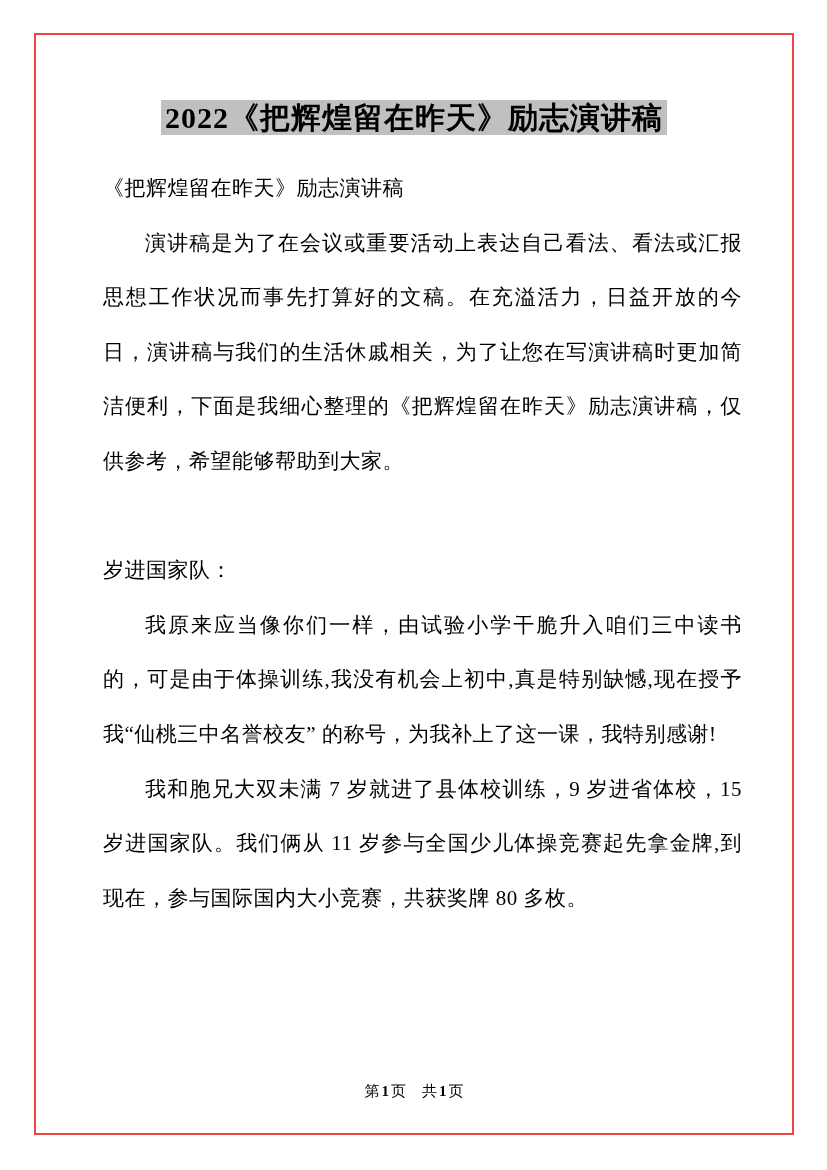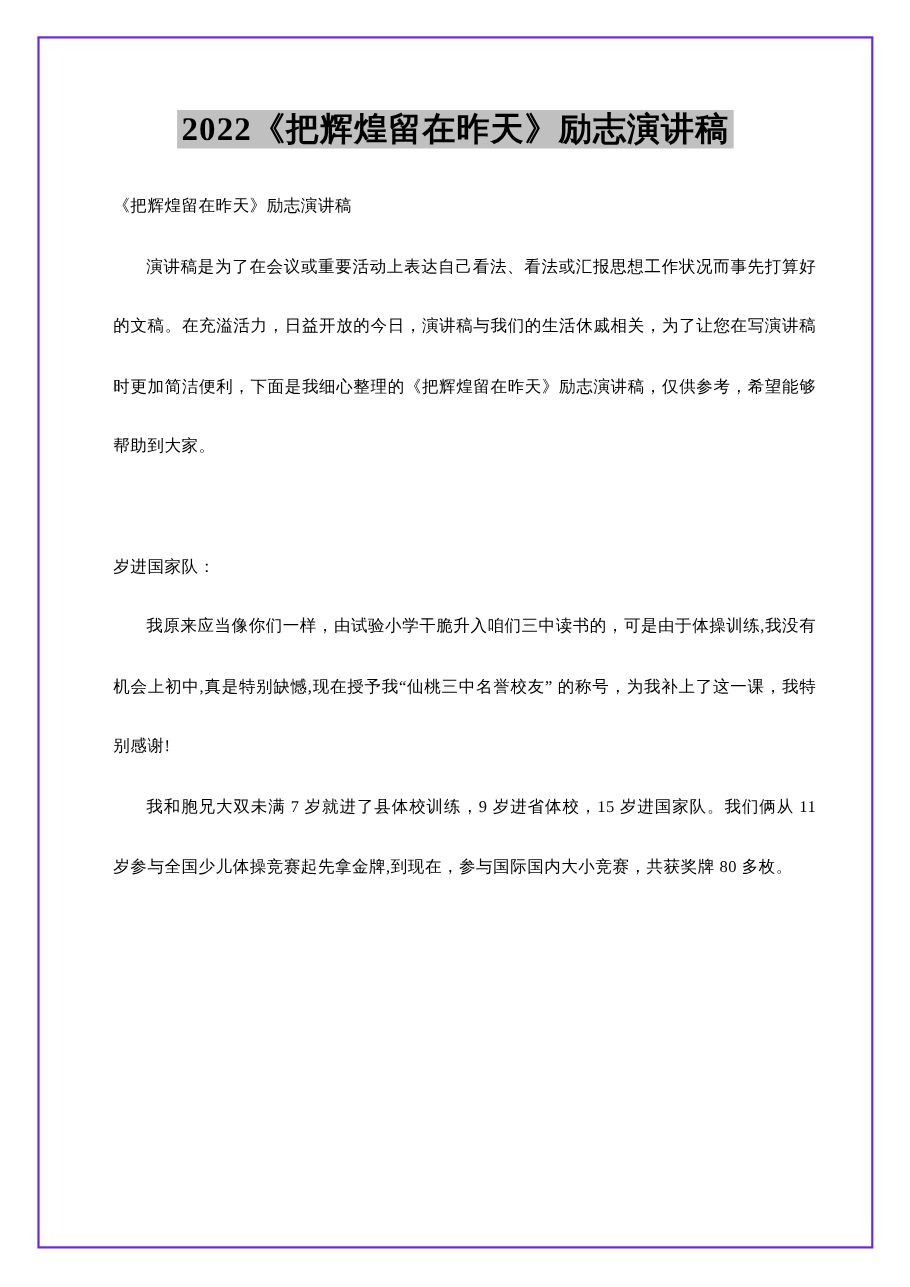--- a/index.html
+++ b/index.html
@@ -15,39 +15,39 @@
     overflow: hidden;
     font-family: "Liberation Serif", "DejaVu Serif", serif;
     color: #000000;
   }
   .frame {
     position: absolute;
     left: 34px;
     top: 33px;
     width: 760px;
     height: 1102px;
-    border: 2px solid #6d28d9;
+    border: 2px solid #ef4444;
     box-sizing: border-box;
     background: #ffffff;
   }
   .doc-title {
     margin: 62px 0 0 0;
     text-align: center;
     font-size: 30px;
     font-weight: bold;
     line-height: 42px;
     letter-spacing: 1px;
   }
   .title-highlight {
     background: #c0c0c0;
     padding: 1px 4px;
   }
   .content {
     margin: 22px 50px 0 67px;
-    font-size: 15px;
+    font-size: 21px;
     line-height: 54.6px;
     text-align: justify;
     text-justify: inter-ideograph;
     letter-spacing: 0.5px;
   }
   .content p {
     margin: 0;
     padding: 0;
   }
   .indent {
@@ -84,15 +84,18 @@
 
     <div class="content">
       <p>《把辉煌留在昨天》励志演讲稿</p>
       <p class="indent">演讲稿是为了在会议或重要活动上表达自己看法、看法或汇报思想工作状况而事先打算好的文稿。在充溢活力，日益开放的今日，演讲稿与我们的生活休戚相关，为了让您在写演讲稿时更加简洁便利，下面是我细心整理的《把辉煌留在昨天》励志演讲稿，仅供参考，希望能够帮助到大家。</p>
       <div class="spacer"></div>
       <p>岁进国家队：</p>
       <p class="indent">我原来应当像你们一样，由试验小学干脆升入咱们三中读书的，可是由于体操训练,我没有机会上初中,真是特别缺憾,现在授予我“仙桃三中名誉校友” 的称号，为我补上了这一课，我特别感谢!</p>
       <p class="indent">我和胞兄大双未满 7 岁就进了县体校训练，9 岁进省体校，15 岁进国家队。我们俩从 11 岁参与全国少儿体操竞赛起先拿金牌,到现在，参与国际国内大小竞赛，共获奖牌 80 多枚。</p>
     </div>
 
+    <div class="footer">
+      <span><span>第</span><span class="num">1</span><span>页</span></span><span class="gap"></span><span><span>共</span><span class="num">1</span><span>页</span></span>
+    </div>
 
   </div>
 </div>
 
 </body></html>

